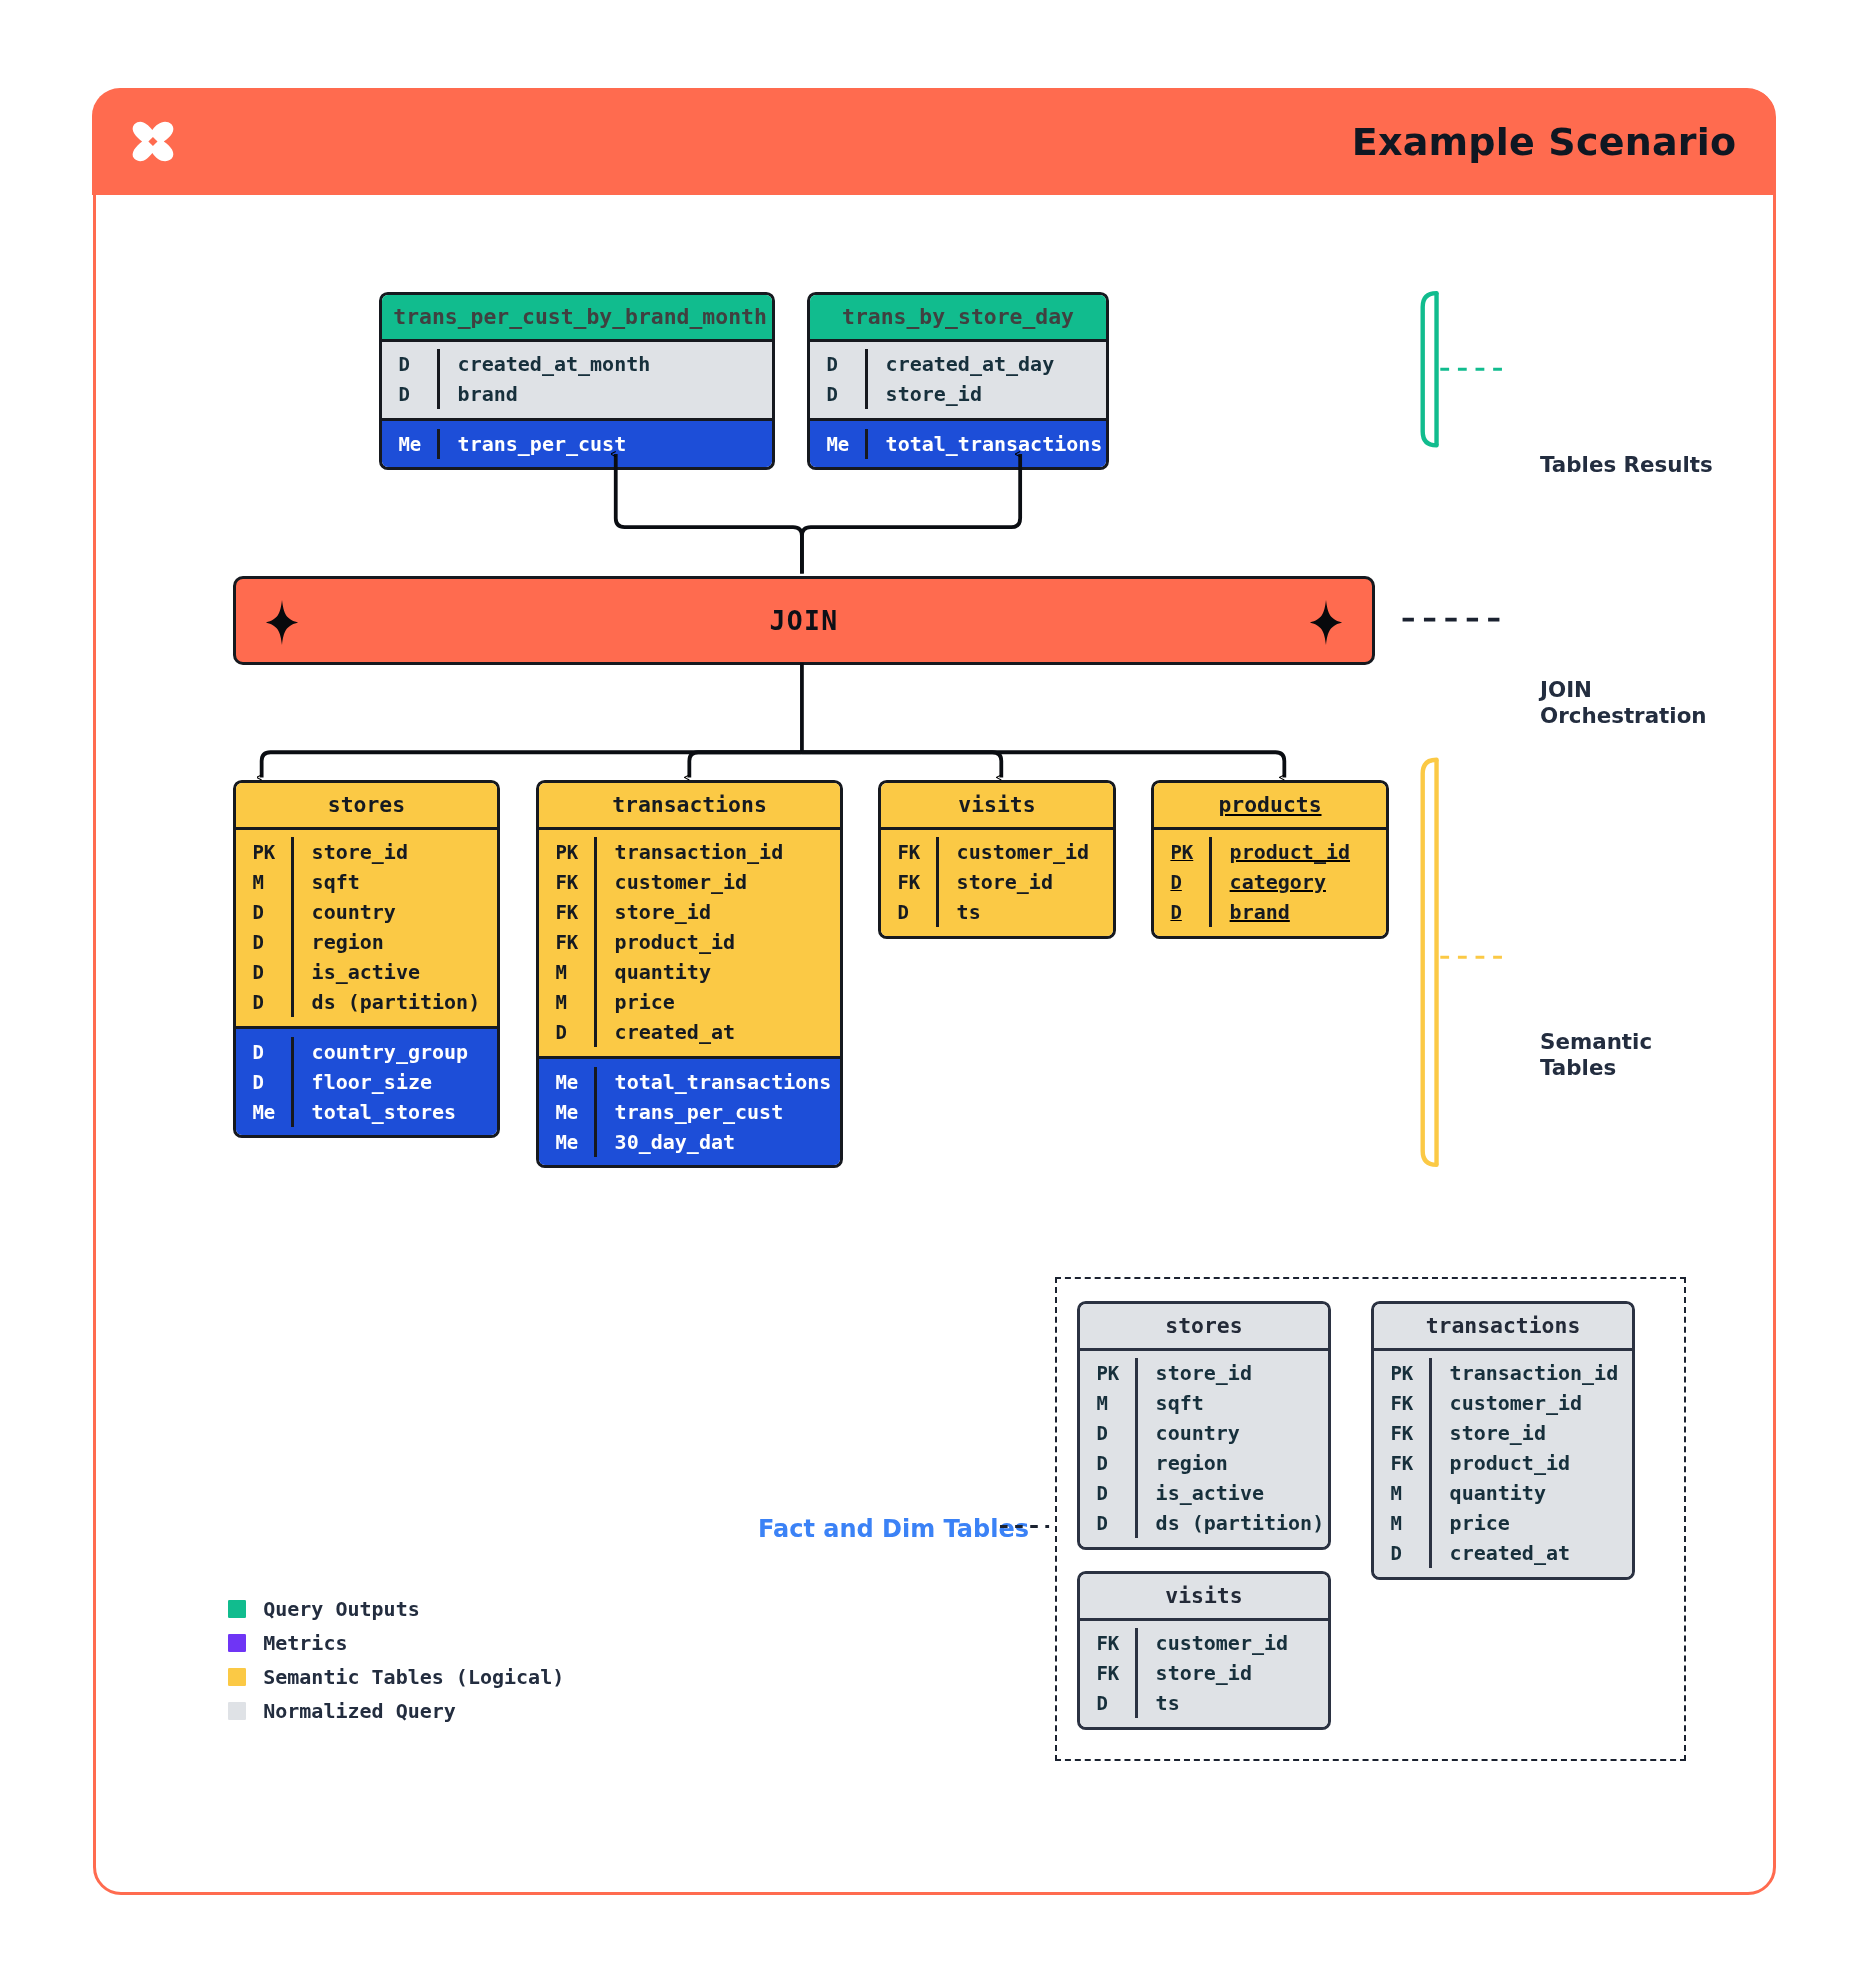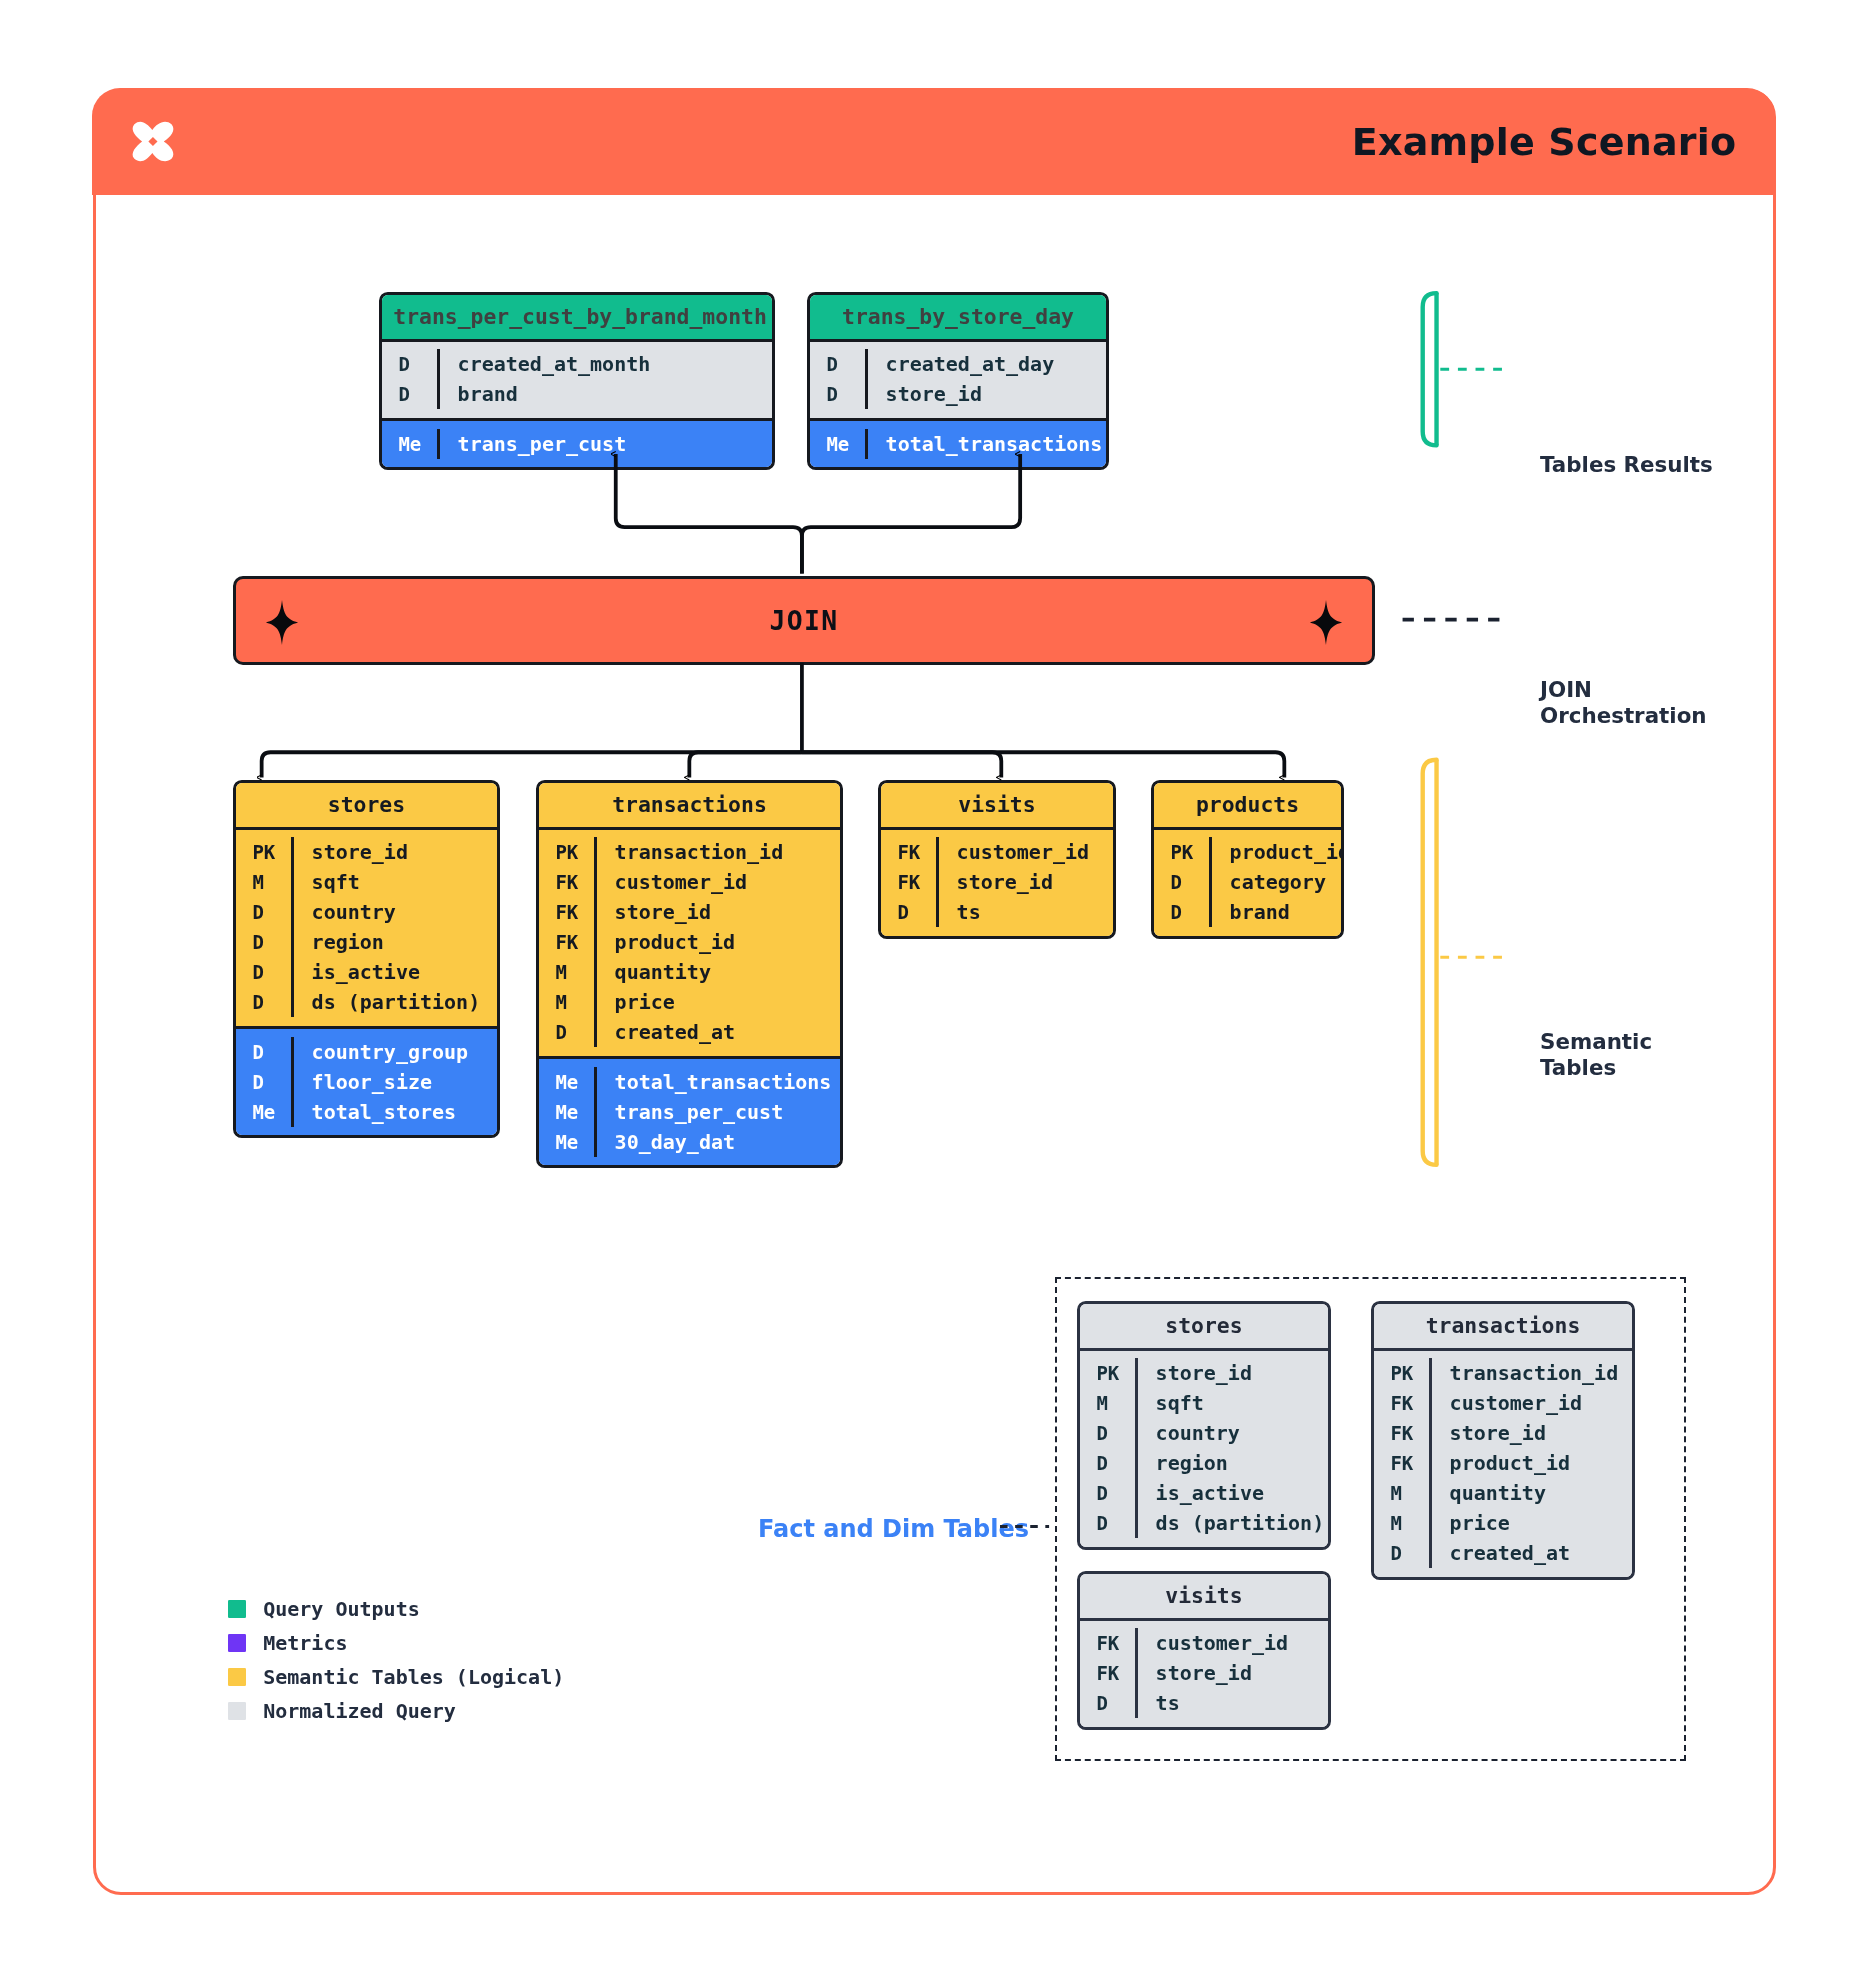--- a/index.html
+++ b/index.html
@@ -72,21 +72,21 @@
     padding-left: 17.6px;
     font-weight: 700;
     font-size: 20px;
     flex: 1;
     white-space: nowrap;
   }
 
   
   .green-head { background: #11BC8E; color: #404040; }
   .grey-body  { background: #DFE2E6; color: #17303c; }
-  .purple-body{ background: #3b82f6; color: #ffffff; }
+  .purple-body{ background: #1d4ed8; color: #ffffff; }
   .amber-head { background: #FBC945; color: #151a21; }
   .amber-body { background: #FBC945; color: #151a21; }
   .grey-head  { background: #DFE2E6; color: #232a38; }
 
   .sect.rows { padding: 7.5px 0 8.8px; }
   .sect.rows .row { height: 30px; }
 
   
   .norm {
     border: 3.1px solid #2b3242;
@@ -336,21 +336,21 @@
             <span class="key">FK</span>
             <span class="col">store_id</span>
           </div>
         <div class="row">
             <span class="key">D</span>
             <span class="col">ts</span>
           </div>
       </div>
     </div>
 
-    <div class="tbl" style="left:1055px; top:688px; width:193px;">
+    <div class="tbl" style="left:1055px; top:688px; width:238px;text-decoration:underline;">
       <div class="thead amber-head">products</div>
       <div class="sect rows amber-body">
         <div class="row">
             <span class="key">PK</span>
             <span class="col">product_id</span>
           </div>
         <div class="row">
             <span class="key">D</span>
             <span class="col">category</span>
           </div>

